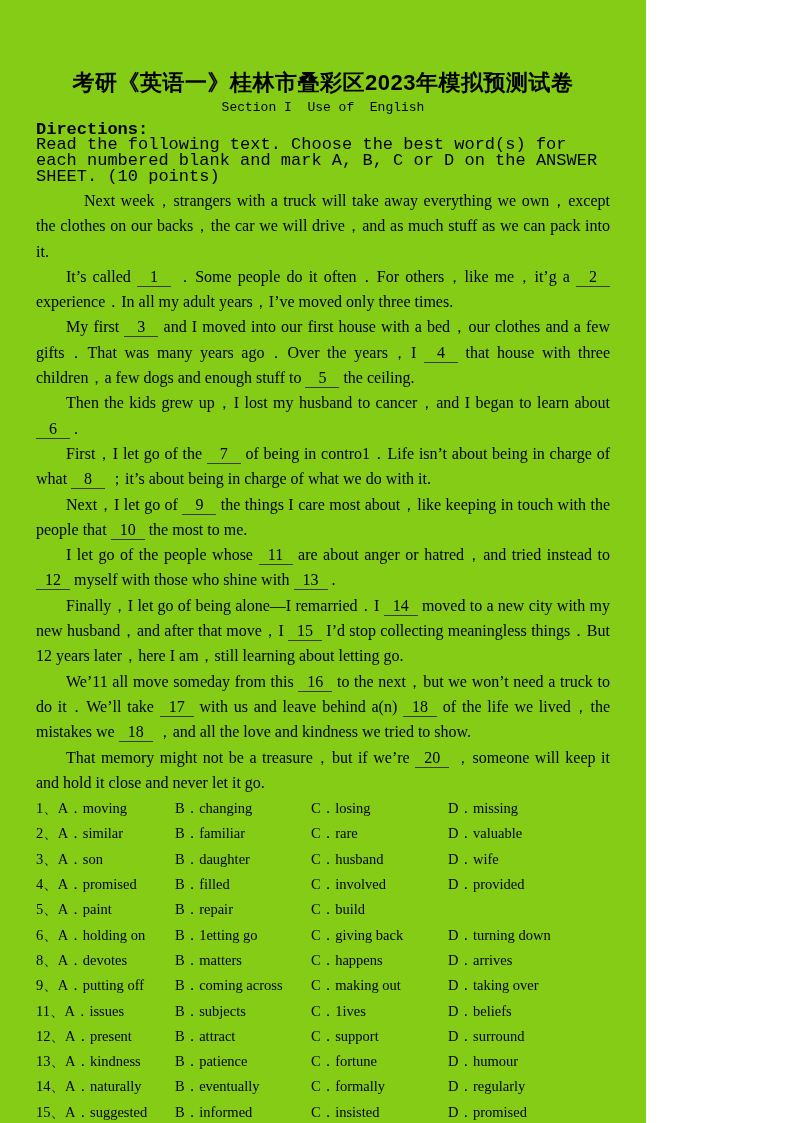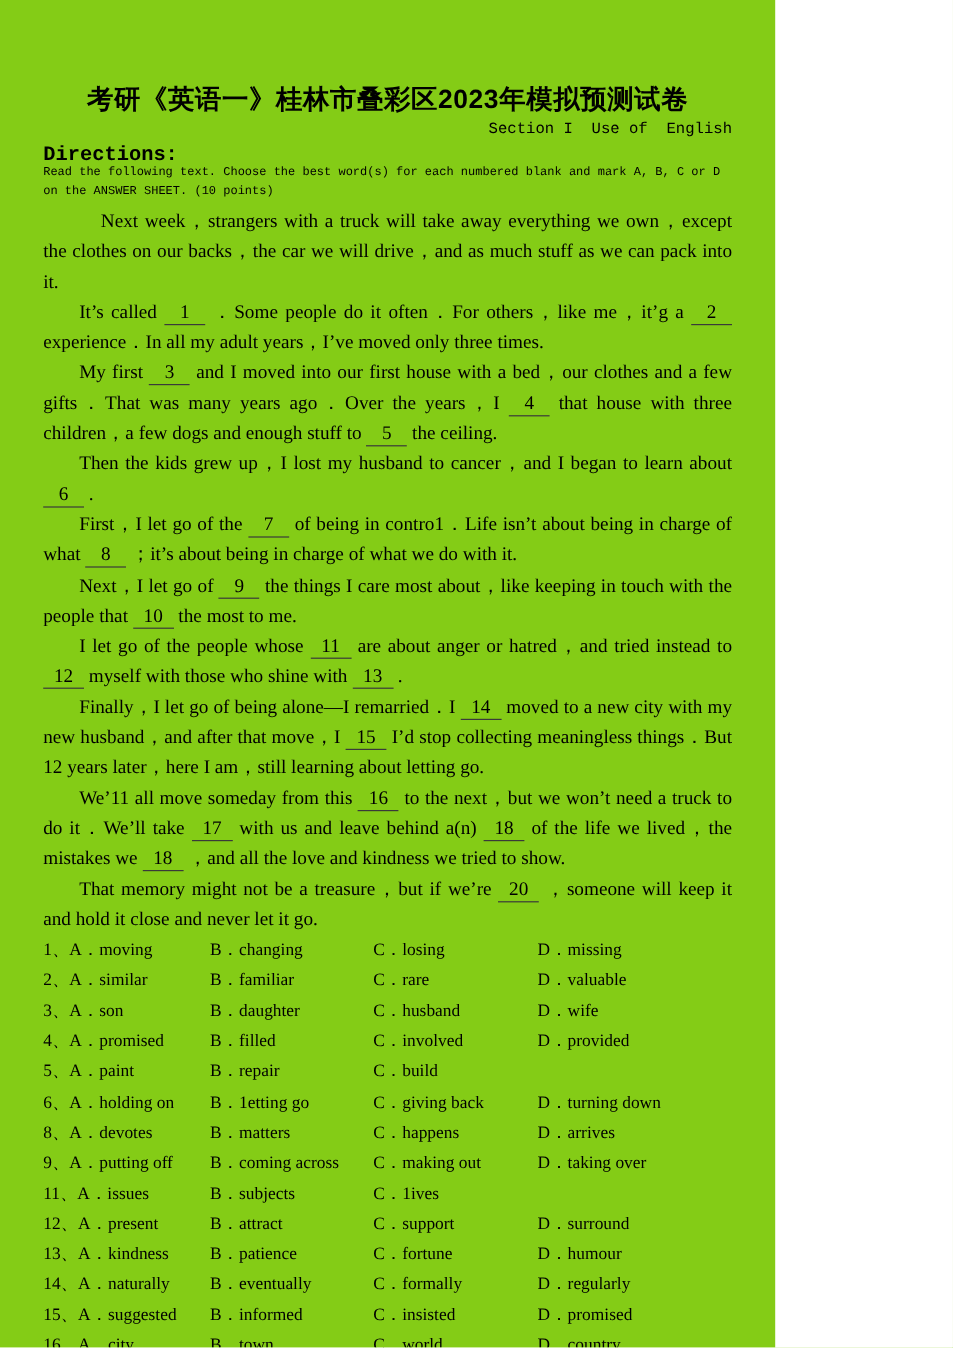--- a/index.html
+++ b/index.html
@@ -16,36 +16,36 @@
     margin:0;
     text-align:center;
     font-family:"Liberation Sans","DejaVu Sans",sans-serif;
     font-weight:700;
     font-size:22px;
     line-height:26px;
     letter-spacing:0.5px;
   }
   .section-heading{
     margin-top:4px;
-    text-align:right;
+    text-align:center;
     font-family:"Liberation Mono","DejaVu Sans Mono",monospace;
     font-size:13px;
     line-height:16px;
     white-space:pre;
   }
   .dir-label{
     margin-top:6px;
     font-family:"Liberation Mono","DejaVu Sans Mono",monospace;
     font-weight:700;
     font-size:17px;
     line-height:15px;
   }
   .dir-text{
     font-family:"Liberation Mono","DejaVu Sans Mono",monospace;
-    font-size:10px;
+    font-size:17px;
     line-height:16px;
   }
   .passage{
     margin-top:3px;
     font-family:Liberation Serif, serif;
     font-size:16px;
     line-height:25.3px;
     text-align:justify;
   }
   .para{margin:0;text-indent:30px;}
@@ -136,20 +136,21 @@
       <div class="qrow">
         <div class="qcell"><span>9、</span><span>A．</span><span>putting off</span></div>
         <div class="qcell"><span>B．</span><span>coming across</span></div>
         <div class="qcell"><span>C．</span><span>making out</span></div>
         <div class="qcell"><span>D．</span><span>taking over</span></div>
       </div>
       <div class="qrow">
         <div class="qcell"><span>11、</span><span>A．</span><span>issues</span></div>
         <div class="qcell"><span>B．</span><span>subjects</span></div>
         <div class="qcell"><span>C．</span><span>1ives</span></div>
+        <div class="qcell"><span>D．</span><span>beliefs</span></div>
       </div>
       <div class="qrow">
         <div class="qcell"><span>12、</span><span>A．</span><span>present</span></div>
         <div class="qcell"><span>B．</span><span>attract</span></div>
         <div class="qcell"><span>C．</span><span>support</span></div>
         <div class="qcell"><span>D．</span><span>surround</span></div>
       </div>
       <div class="qrow">
         <div class="qcell"><span>13、</span><span>A．</span><span>kindness</span></div>
         <div class="qcell"><span>B．</span><span>patience</span></div>

